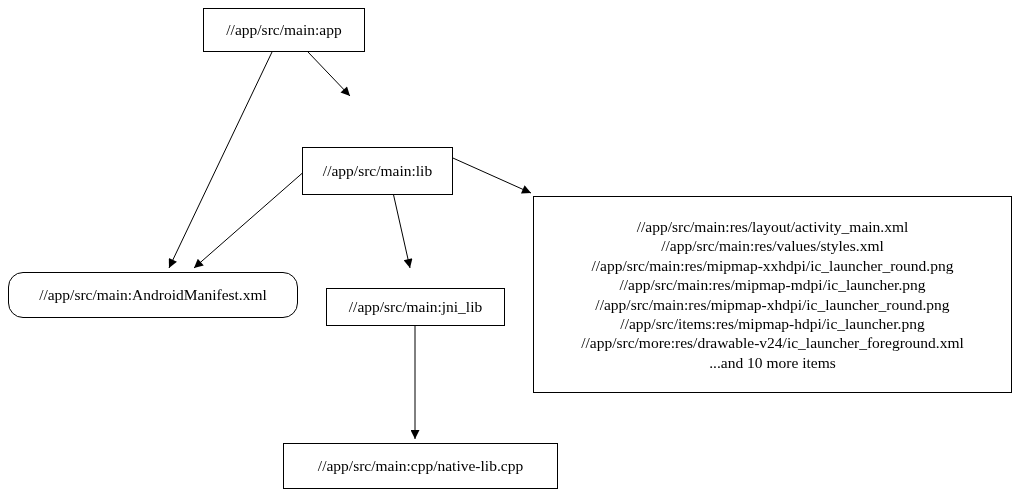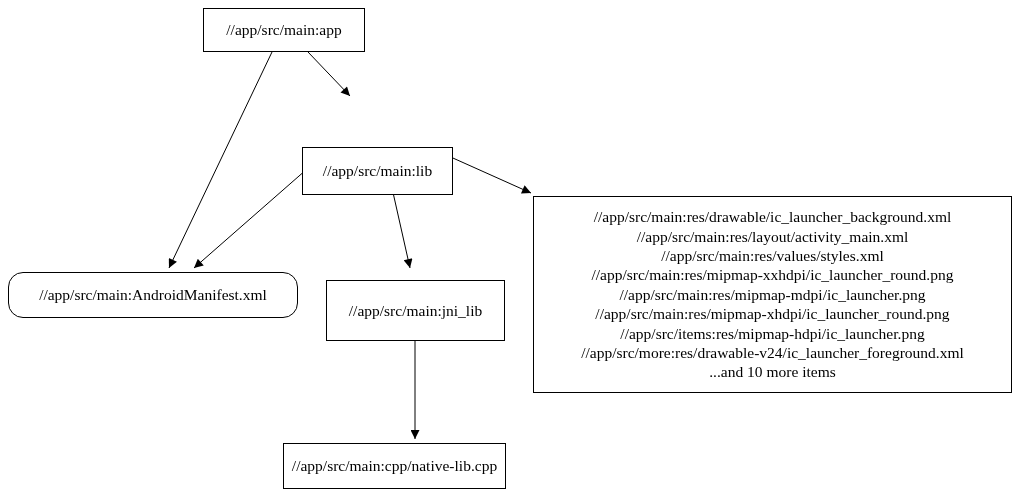--- a/index.html
+++ b/index.html
@@ -37,23 +37,23 @@
     align-items: center;
     justify-content: center;
     text-align: center;
     font-size: 15.5px;
     line-height: 19.4px;
     white-space: nowrap;
   }
   #node-app        { left: 203px; top: 8px;   width: 162px; height: 44px; }
   #node-lib        { left: 302px; top: 100px; width: 151px; height: 48px; margin-top: 47px; }
   #node-manifest   { left: 8px;   top: 272px; width: 290px; height: 46px; border-radius: 15px; }
-  #node-jni-lib    { left: 326px; top: 280px; width: 179px; height: 61px; }
+  #node-jni-lib    { left: 326px; top: 288px; width: 179px; height: 38px; }
   #node-res-group  { left: 533px; top: 196px; width: 479px; height: 197px; }
-  #node-cpp        { left: 283px; top: 443px; width: 223px; height: 46px; }
+  #node-cpp        { left: 283px; top: 443px; width: 275px; height: 46px; }
   .node-line { display: block; }
 </style>
 </head>
 <body>
 
 <div id="canvas">
 
   <svg id="edge-layer" viewBox="0 0 1018 496" xmlns="http://www.w3.org/2000/svg">
     <defs>
       <marker id="arrowhead" viewBox="0 0 10 10" refX="10" refY="5" markerWidth="13" markerHeight="9" markerUnits="userSpaceOnUse" orient="auto">
@@ -78,21 +78,20 @@
 
   <div class="node" id="node-manifest">
     <span class="node-line">//app/src/main:AndroidManifest.xml</span>
   </div>
 
   <div class="node" id="node-jni-lib">
     <span class="node-line">//app/src/main:jni_lib</span>
   </div>
 
   <div class="node" id="node-res-group">
-    <span class="node-line">//app/src/main:res/drawable/ic_launcher_background.xml</span>
     <span class="node-line">//app/src/main:res/layout/activity_main.xml</span>
     <span class="node-line">//app/src/main:res/values/styles.xml</span>
     <span class="node-line">//app/src/main:res/mipmap-xxhdpi/ic_launcher_round.png</span>
     <span class="node-line">//app/src/main:res/mipmap-mdpi/ic_launcher.png</span>
     <span class="node-line">//app/src/main:res/mipmap-xhdpi/ic_launcher_round.png</span>
     <span class="node-line">//app/src/items:res/mipmap-hdpi/ic_launcher.png</span>
     <span class="node-line">//app/src/more:res/drawable-v24/ic_launcher_foreground.xml</span>
     <span class="node-line">...and 10 more items</span>
   </div>
 

